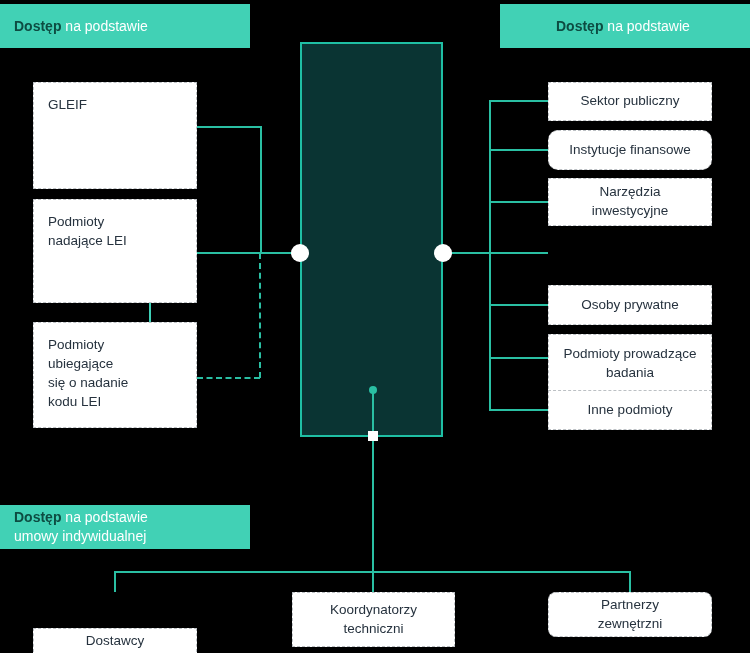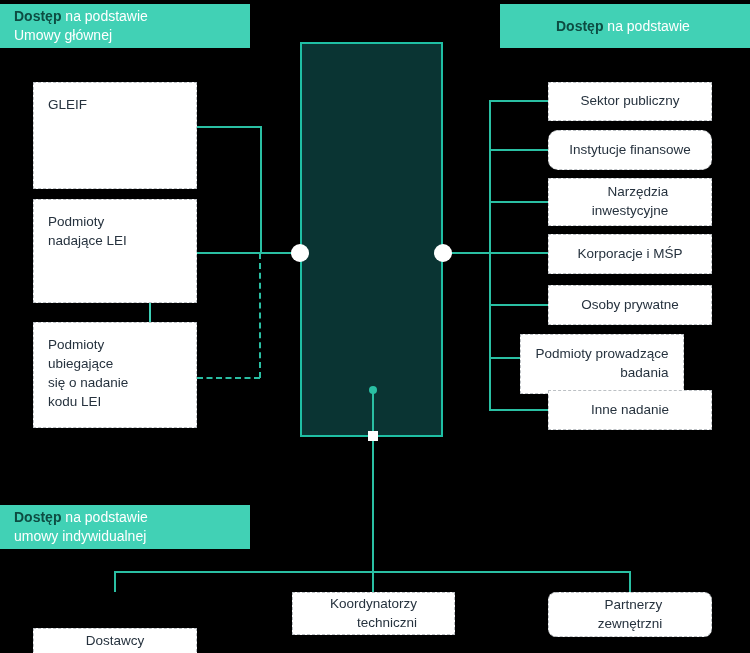--- a/index.html
+++ b/index.html
@@ -23,21 +23,21 @@
     justify-content:center;padding:4px 14px;box-sizing:border-box;
   }
   .hdr .bold{color:var(--header-bold);font-weight:700;}
   .wbox{
     position:absolute;background:#ffffff;border:1px dashed #bcc0c4;
     box-sizing:border-box;color:var(--box-text);font-size:13.5px;
     font-weight:500;line-height:1.4;
   }
   .wbox .lbl{white-space:pre-line;}
   .wbox.topleft{padding:13px 14px;}
-  .wbox.centered{display:flex;align-items:center;justify-content:center;text-align:right;padding:8px 8px;}
+  .wbox.centered{display:flex;align-items:center;justify-content:center;text-align:center;padding:8px 8px;}
   .centerbox{
     position:absolute;left:300px;top:42px;width:143px;height:395px;
     background:var(--center-fill);border:2px solid var(--center-border);box-sizing:border-box;
   }
   .line{position:absolute;background:var(--line);}
   .dash-v{position:absolute;width:0;border-left:2px dashed var(--line);}
   .dash-h{position:absolute;height:0;border-top:2px dashed var(--line);}
   .circle{position:absolute;width:18px;height:18px;border-radius:50%;background:#ffffff;}
   .dot{position:absolute;width:8px;height:8px;border-radius:50%;background:var(--line);}
   .sq{position:absolute;width:10px;height:10px;background:#ffffff;}
@@ -48,21 +48,20 @@
     border-bottom:9px solid var(--arrow);
   }
 </style>
 </head>
 <body>
 
 <div class="stage">
 
   <div class="hdr" style="left:0;top:4px;width:250px;height:44px;">
     <div><span class="bold">Dostęp</span><span> na podstawie</span></div>
-    <div>Umowy głównej</div>
   </div>
 
   <div class="hdr" style="left:500px;top:4px;width:250px;height:44px;padding-left:56px;">
     <div><span class="bold">Dostęp</span><span> na podstawie</span></div>
   </div>
 
   <div class="hdr" style="left:0;top:505px;width:250px;height:44px;">
     <div><span class="bold">Dostęp</span><span> na podstawie</span></div>
     <div>umowy indywidualnej</div>
   </div>
@@ -115,39 +114,36 @@
   <div class="wbox centered" style="left:548px;top:82px;width:164px;height:39px;">
     <span class="lbl">Sektor publiczny</span>
   </div>
   <div class="wbox centered" style="left:548px;top:130px;width:164px;height:40px;border-radius:10px;">
     <span class="lbl">Instytucje finansowe</span>
   </div>
   <div class="wbox centered" style="left:548px;top:178px;width:164px;height:48px;">
     <span class="lbl">Narzędzia
 inwestycyjne</span>
   </div>
-  <div class="wbox centered" style="left:548px;top:234px;width:164px;height:40px;">
-    <span class="lbl">Korporacje i MŚP</span>
-  </div>
   <div class="wbox centered" style="left:548px;top:285px;width:164px;height:40px;">
     <span class="lbl">Osoby prywatne</span>
   </div>
-  <div class="wbox centered" style="left:520px;top:334px;width:164px;height:60px;">
+  <div class="wbox centered" style="left:548px;top:334px;width:164px;height:60px;">
     <span class="lbl">Podmioty prowadzące
 badania</span>
   </div>
   <div class="wbox centered" style="left:548px;top:390px;width:164px;height:40px;">
-    <span class="lbl">Inne nadanie</span>
+    <span class="lbl">Inne podmioty</span>
   </div>
 
   <div class="wbox centered" style="left:33px;top:592px;width:164px;height:45px;margin-top:36px;">
     <span class="lbl">Dostawcy
 danych</span>
   </div>
-  <div class="wbox centered" style="left:292px;top:592px;width:163px;height:43px;">
+  <div class="wbox centered" style="left:292px;top:592px;width:163px;height:55px;">
     <span class="lbl">Koordynatorzy
 techniczni</span>
   </div>
   <div class="wbox centered" style="left:548px;top:592px;width:164px;height:45px;border-radius:8px;">
     <span class="lbl">Partnerzy
 zewnętrzni</span>
   </div>
 
 </div>
 

